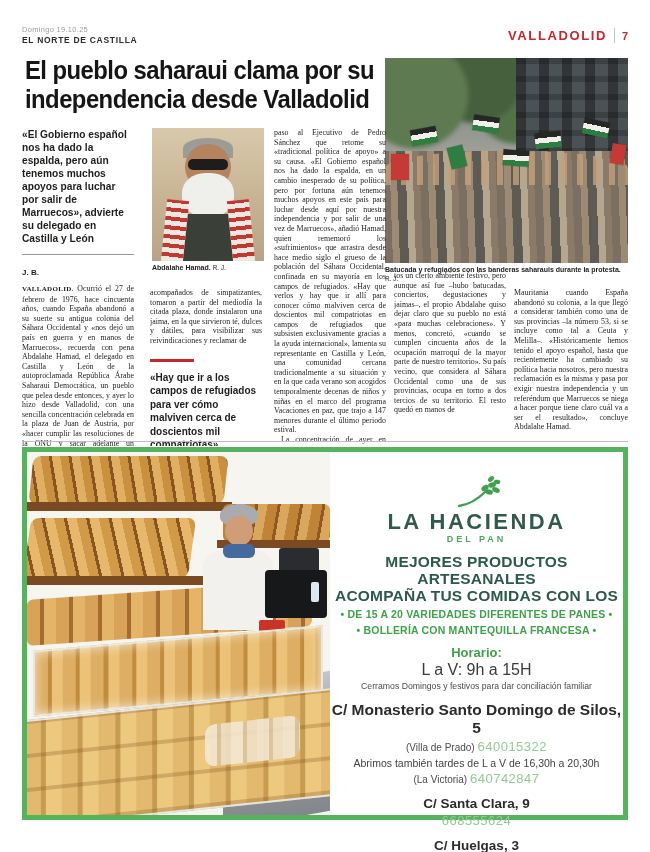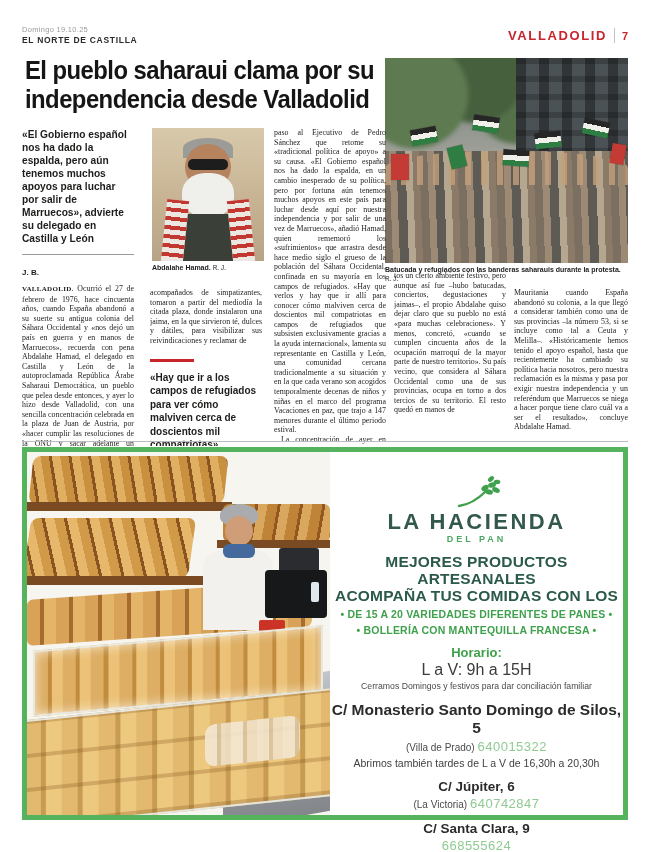--- a/index.html
+++ b/index.html
@@ -243,21 +243,20 @@
       <div class="ad-sched">L a V: 9h a 15H</div>
       <div class="ad-sched-note">Cerramos Domingos y festivos para dar conciliación familiar</div>
 
       <div class="ad-street-lg">C/ Monasterio Santo Domingo de Silos, 5</div>
       <div class="ad-phone-row">
         <span>(Villa de Prado)</span>
         <span class="ad-phone">640015322</span>
       </div>
       <div class="ad-note">Abrimos también tardes de L a V de 16,30h a 20,30h</div>
 
-      <div class="ad-street">C/ Júpiter, 6</div>
       <div class="ad-phone-row">
         <span>(La Victoria)</span>
         <span class="ad-phone">640742847</span>
       </div>
 
       <div class="ad-street">C/ Santa Clara, 9</div>
       <div class="ad-phone-row">
         <span class="ad-phone">668555624</span>
       </div>
 

